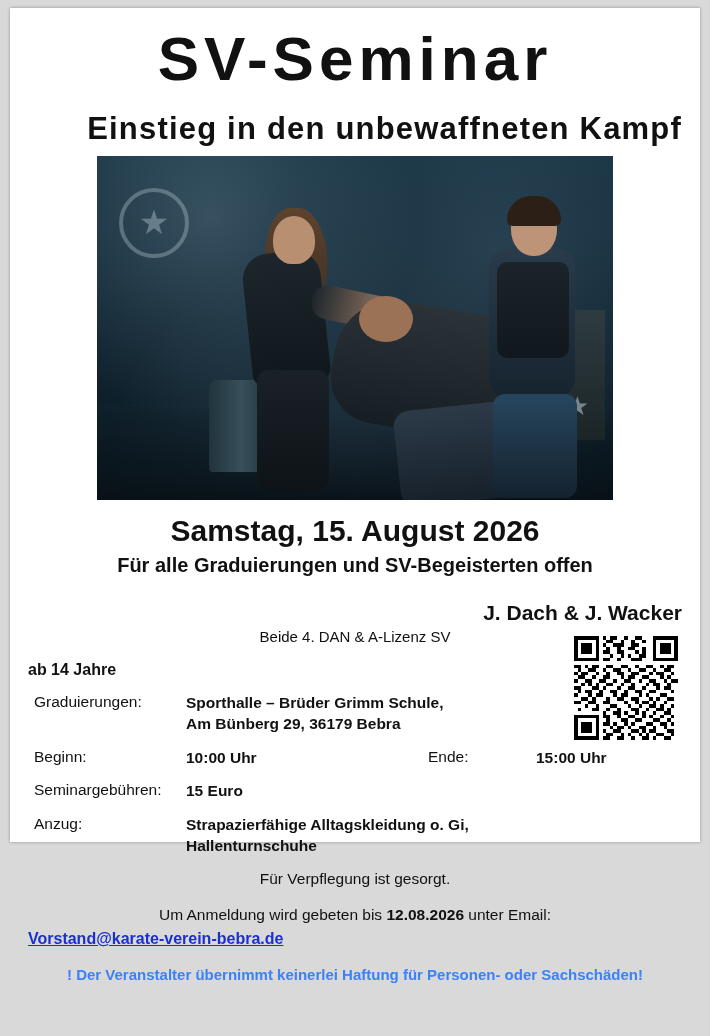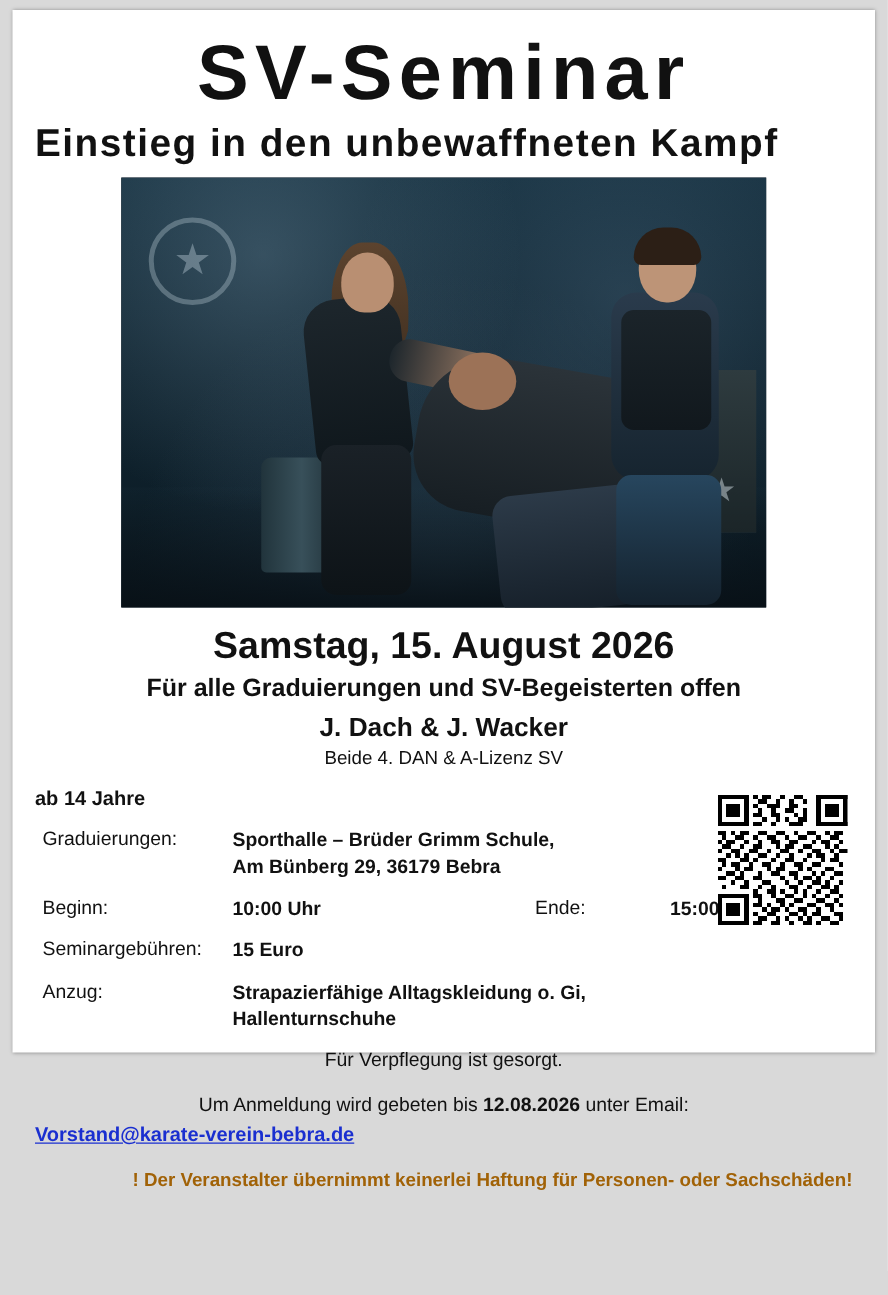--- a/index.html
+++ b/index.html
@@ -28,27 +28,27 @@
   .title {
     text-align: center;
     font-size: 62px;
     font-weight: bold;
     letter-spacing: 5px;
     color: #111;
     line-height: 1.05;
     margin: 4px 0 2px 0;
   }
   .subtitle {
-    text-align: left;
+    text-align: right;
     font-size: 31px;
     font-weight: bold;
     letter-spacing: 1.2px;
     color: #111;
     line-height: 1.18;
-    margin: 6px 0 8px 0;
+    margin: 20px 0 8px 0;
   }
   .photo-wrap {
     width: 516px;
     height: 344px;
     margin: 6px auto 0 auto;
     position: relative;
     overflow: hidden;
     background: #0a1620;
   }
   .photo {
@@ -207,25 +207,25 @@
     margin: 14px 0 0 0;
   }
   .open-line {
     text-align: center;
     font-size: 20px;
     font-weight: bold;
     color: #111;
     margin: 6px 0 0 0;
   }
   .instructors {
-    text-align: center;
+    text-align: right;
     font-size: 21px;
     font-weight: bold;
     color: #111;
-    margin: 8px 0 0 0;
+    margin: 24px 0 0 0;
   }
   .instructors-sub {
     text-align: center;
     font-size: 15px;
     color: #111;
     margin: 3px 0 0 0;
   }
   .age {
     text-align: left;
     font-size: 16px;
@@ -288,22 +288,22 @@
     text-align: left;
     margin: 6px 0 0 0;
   }
   .email a {
     color: #1a2fd0;
     font-size: 16px;
     font-weight: bold;
     text-decoration: underline;
   }
   .disclaimer {
-    text-align: right;
-    color: #a16207;
+    text-align: center;
+    color: #3b82f6;
     font-size: 15px;
     font-weight: bold;
     margin: 18px 0 0 0;
   }
 </style>
 </head>
 <body>
 
 <div id="poster">
   <div class="sheet">

